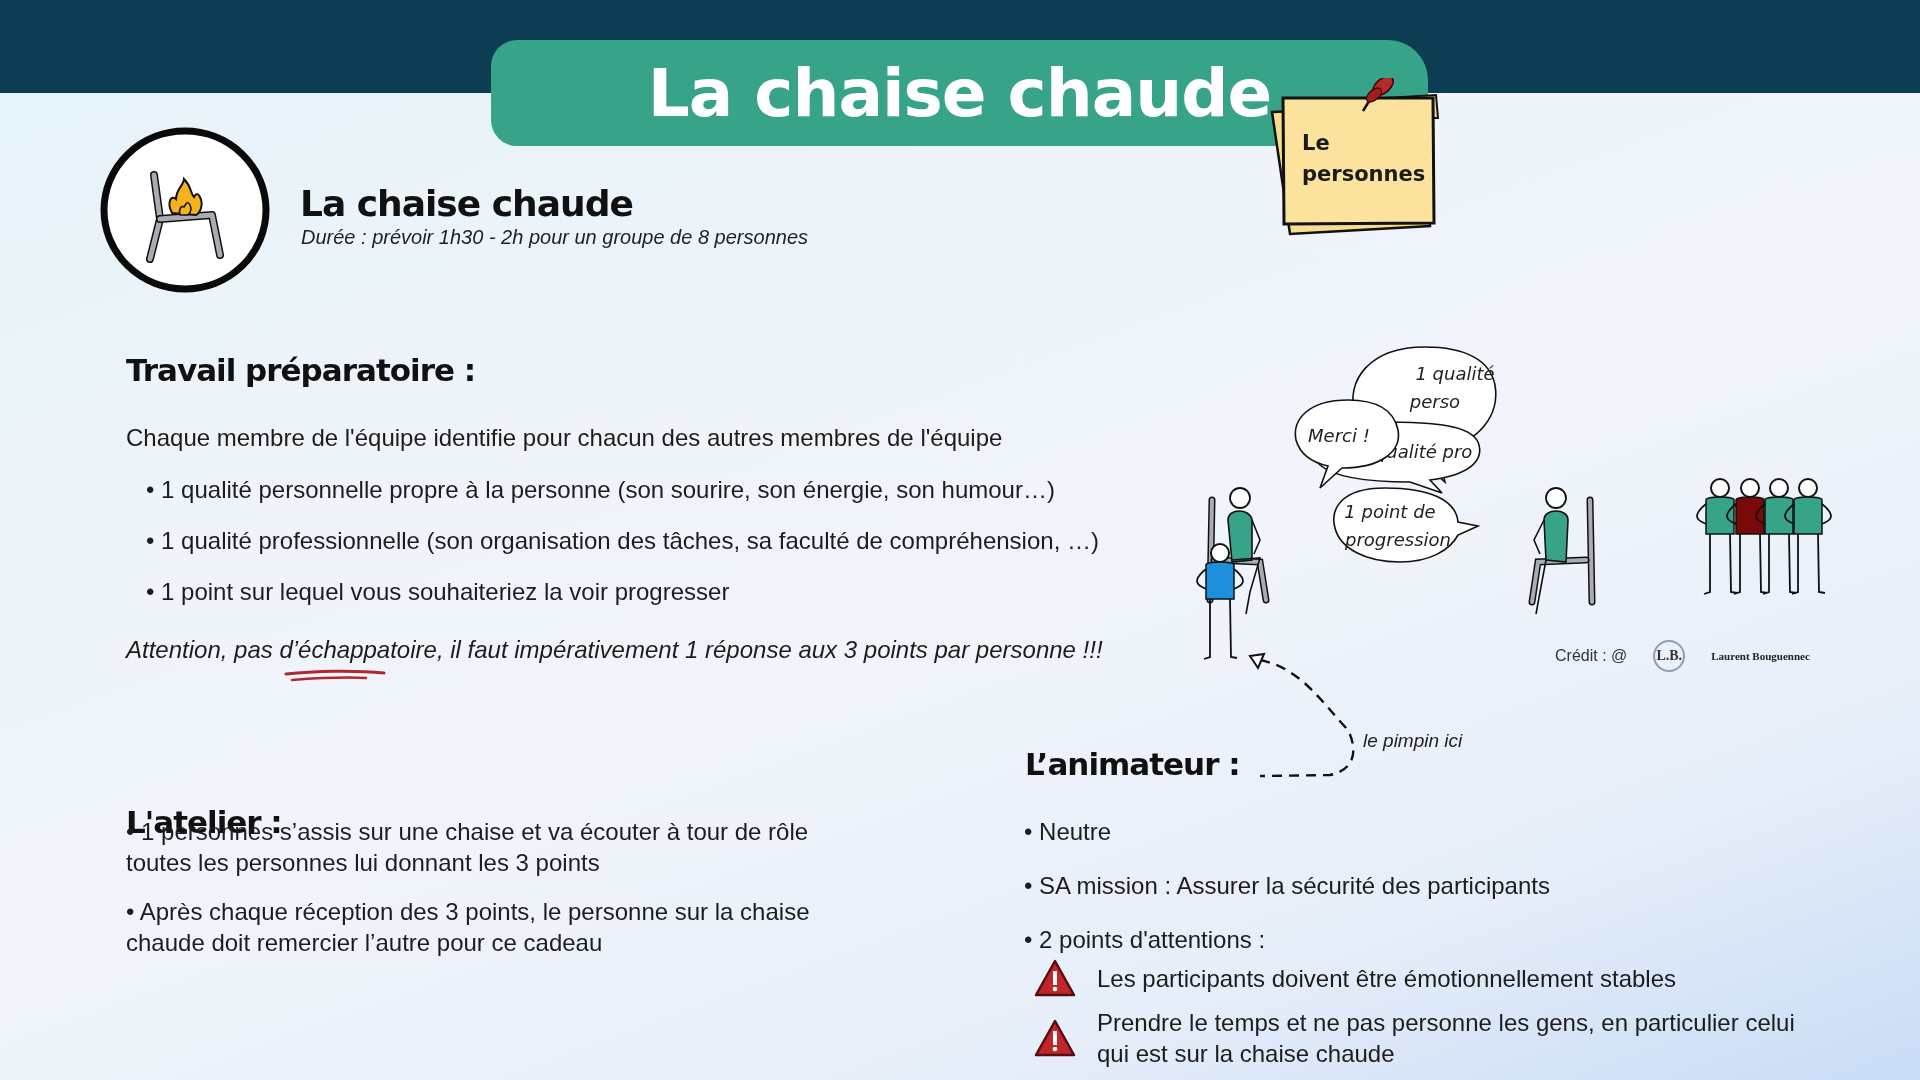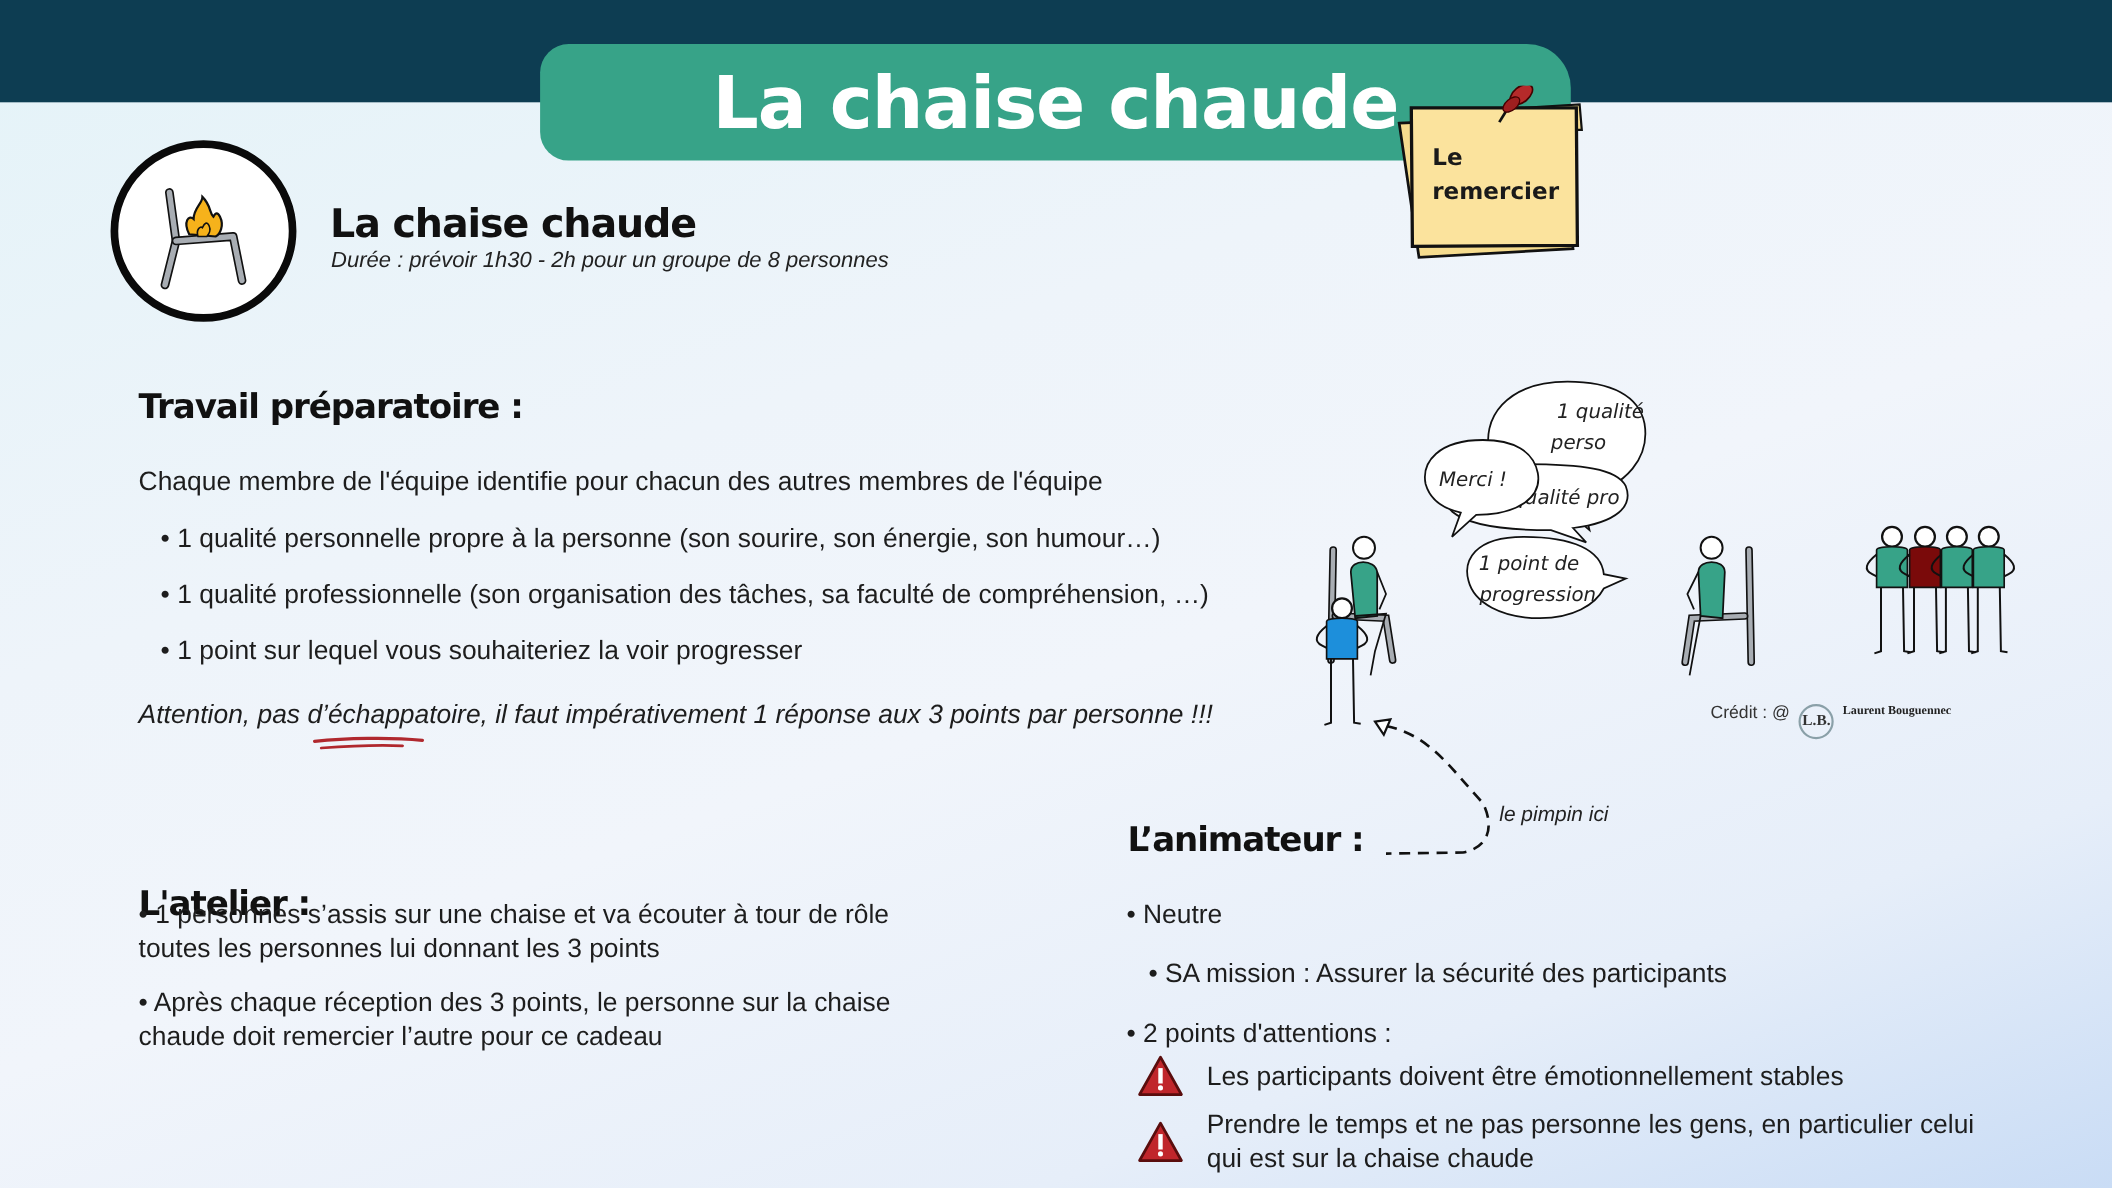--- a/index.html
+++ b/index.html
@@ -34,21 +34,21 @@
   }
   .duree { left: 301px; top: 226px; font-style: italic; font-size: 20px; color: #222; }
   .section-h {
     font-family: "DejaVu Sans", sans-serif; font-weight: bold; font-size: 31px; letter-spacing: -1px; color: #111;
   }
   .body-t { font-size: 24px; color: #1d1d1d; line-height: 31px; }
   .it { font-style: italic; }
   .underline-mark { left: 284px; top: 669px; width: 104px; height: 14px; }
   .warn { width: 44px; height: 40px; }
   .illus { left: 1180px; top: 330px; width: 700px; height: 460px; }
-  .credit { left: 1555px; top: 640px; display: flex; gap: 8px; }
+  .credit { left: 1555px; top: 640px; display: flex; align-items: center; gap: 26px; }
   .credit-label { font-size: 16px; color: #333; }
   .lb-badge {
     width: 32px; height: 32px; border-radius: 50%; border: 2px solid #8aa0a8;
     display: flex; align-items: center; justify-content: center;
     font-family: "Liberation Serif", serif; font-weight: bold; font-size: 14px; color:#333;
   }
   .lb-name { font-family: "Liberation Serif", serif; font-weight: bold; font-size: 11px; color: #222; }
   .pimpin { left: 1363px; top: 730px; font-style: italic; font-size: 19px; color: #222; }
 </style>
 </head>
@@ -62,21 +62,21 @@
 
 <div class="abs sticky">
   <svg width="180" height="160" viewBox="0 0 180 160">
     <path d="M4 34 L150 28 L162 148 L22 156 Z" fill="#f6dc8e" stroke="#111" stroke-width="2.5"></path>
     <path d="M100 21 L168 17 L170 40 L100 40 Z" fill="#f6dc8e" stroke="#111" stroke-width="2"></path>
     <path d="M15 20 L165 20 L166 145 L16 146 Z" fill="#fbe39d" stroke="#111" stroke-width="3"></path>
     <line x1="95" y1="33" x2="108" y2="12" stroke="#111" stroke-width="2.5"></line>
     <ellipse cx="115" cy="8" rx="12" ry="7" fill="#b52a2a" stroke="#400" stroke-width="1.5" transform="rotate(-40 115 8)"></ellipse>
     <ellipse cx="106" cy="17" rx="9" ry="5" fill="#9e1f1f" stroke="#400" stroke-width="1.2" transform="rotate(-40 106 17)"></ellipse>
   </svg>
-  <div class="sticky-text">Le remercier</div>
+  <div class="sticky-text">Le personnes</div>
 </div>
 
 <div class="abs logo-circle">
   <svg width="170" height="166" viewBox="0 0 170 166">
     <ellipse cx="85" cy="83" rx="81" ry="79" fill="#ffffff" stroke="#0a0a0a" stroke-width="7"></ellipse>
 
     <path d="M54 48 L60 92 L50 132" fill="none" stroke="#111" stroke-width="8" stroke-linecap="round"></path>
     <path d="M54 48 L60 92 L50 132" fill="none" stroke="#a8adb3" stroke-width="5" stroke-linecap="round"></path>
     <path d="M60 92 L112 88 L120 128" fill="none" stroke="#111" stroke-width="8" stroke-linecap="round" stroke-linejoin="round"></path>
     <path d="M60 92 L112 88 L120 128" fill="none" stroke="#a8adb3" stroke-width="5" stroke-linecap="round" stroke-linejoin="round"></path>
@@ -99,21 +99,21 @@
   <path d="M2 5 C30 2 70 1 100 4" stroke="#b0282e" stroke-width="3" fill="none" stroke-linecap="round"></path>
   <path d="M8 11 C35 9 60 8 82 9" stroke="#b0282e" stroke-width="2.5" fill="none" stroke-linecap="round"></path>
 </svg>
 
 <div class="abs section-h" style="left:126px; top:776px;margin-top:28px;">L'atelier :</div>
 <div class="abs body-t" style="left:126px; top:816px; width:740px;">• 1 personnes s’assis sur une chaise et va écouter à tour de rôle toutes les personnes lui donnant les 3 points</div>
 <div class="abs body-t" style="left:126px; top:896px; width:740px;">• Après chaque réception des 3 points, le personne sur la chaise chaude doit remercier l’autre pour ce cadeau</div>
 
 <div class="abs section-h" style="left:1025px; top:746px;">L’animateur :</div>
 <div class="abs body-t" style="left:1024px; top:816px;text-align:right;">• Neutre</div>
-<div class="abs body-t" style="left:1024px; top:870px;margin-left:20px;">• SA mission : Assurer la sécurité des participants</div>
+<div class="abs body-t" style="left:1024px; top:870px;">• SA mission : Assurer la sécurité des participants</div>
 <div class="abs body-t" style="left:1024px; top:924px;">• 2 points d'attentions :</div>
 
 <svg class="abs warn" style="left:1033px; top:958px;" viewBox="0 0 44 40">
   <path d="M22 3 L41 37 L3 37 Z" fill="#c0262b" stroke="#5a0d0d" stroke-width="2.5" stroke-linejoin="round"></path>
   <rect x="20" y="13" width="4" height="14" fill="#fff"></rect>
   <circle cx="22" cy="31" r="2.3" fill="#fff"></circle>
 </svg>
 <div class="abs body-t" style="left:1097px; top:963px;">Les participants doivent être émotionnellement stables</div>
 
 <svg class="abs warn" style="left:1033px; top:1018px;" viewBox="0 0 44 40">

